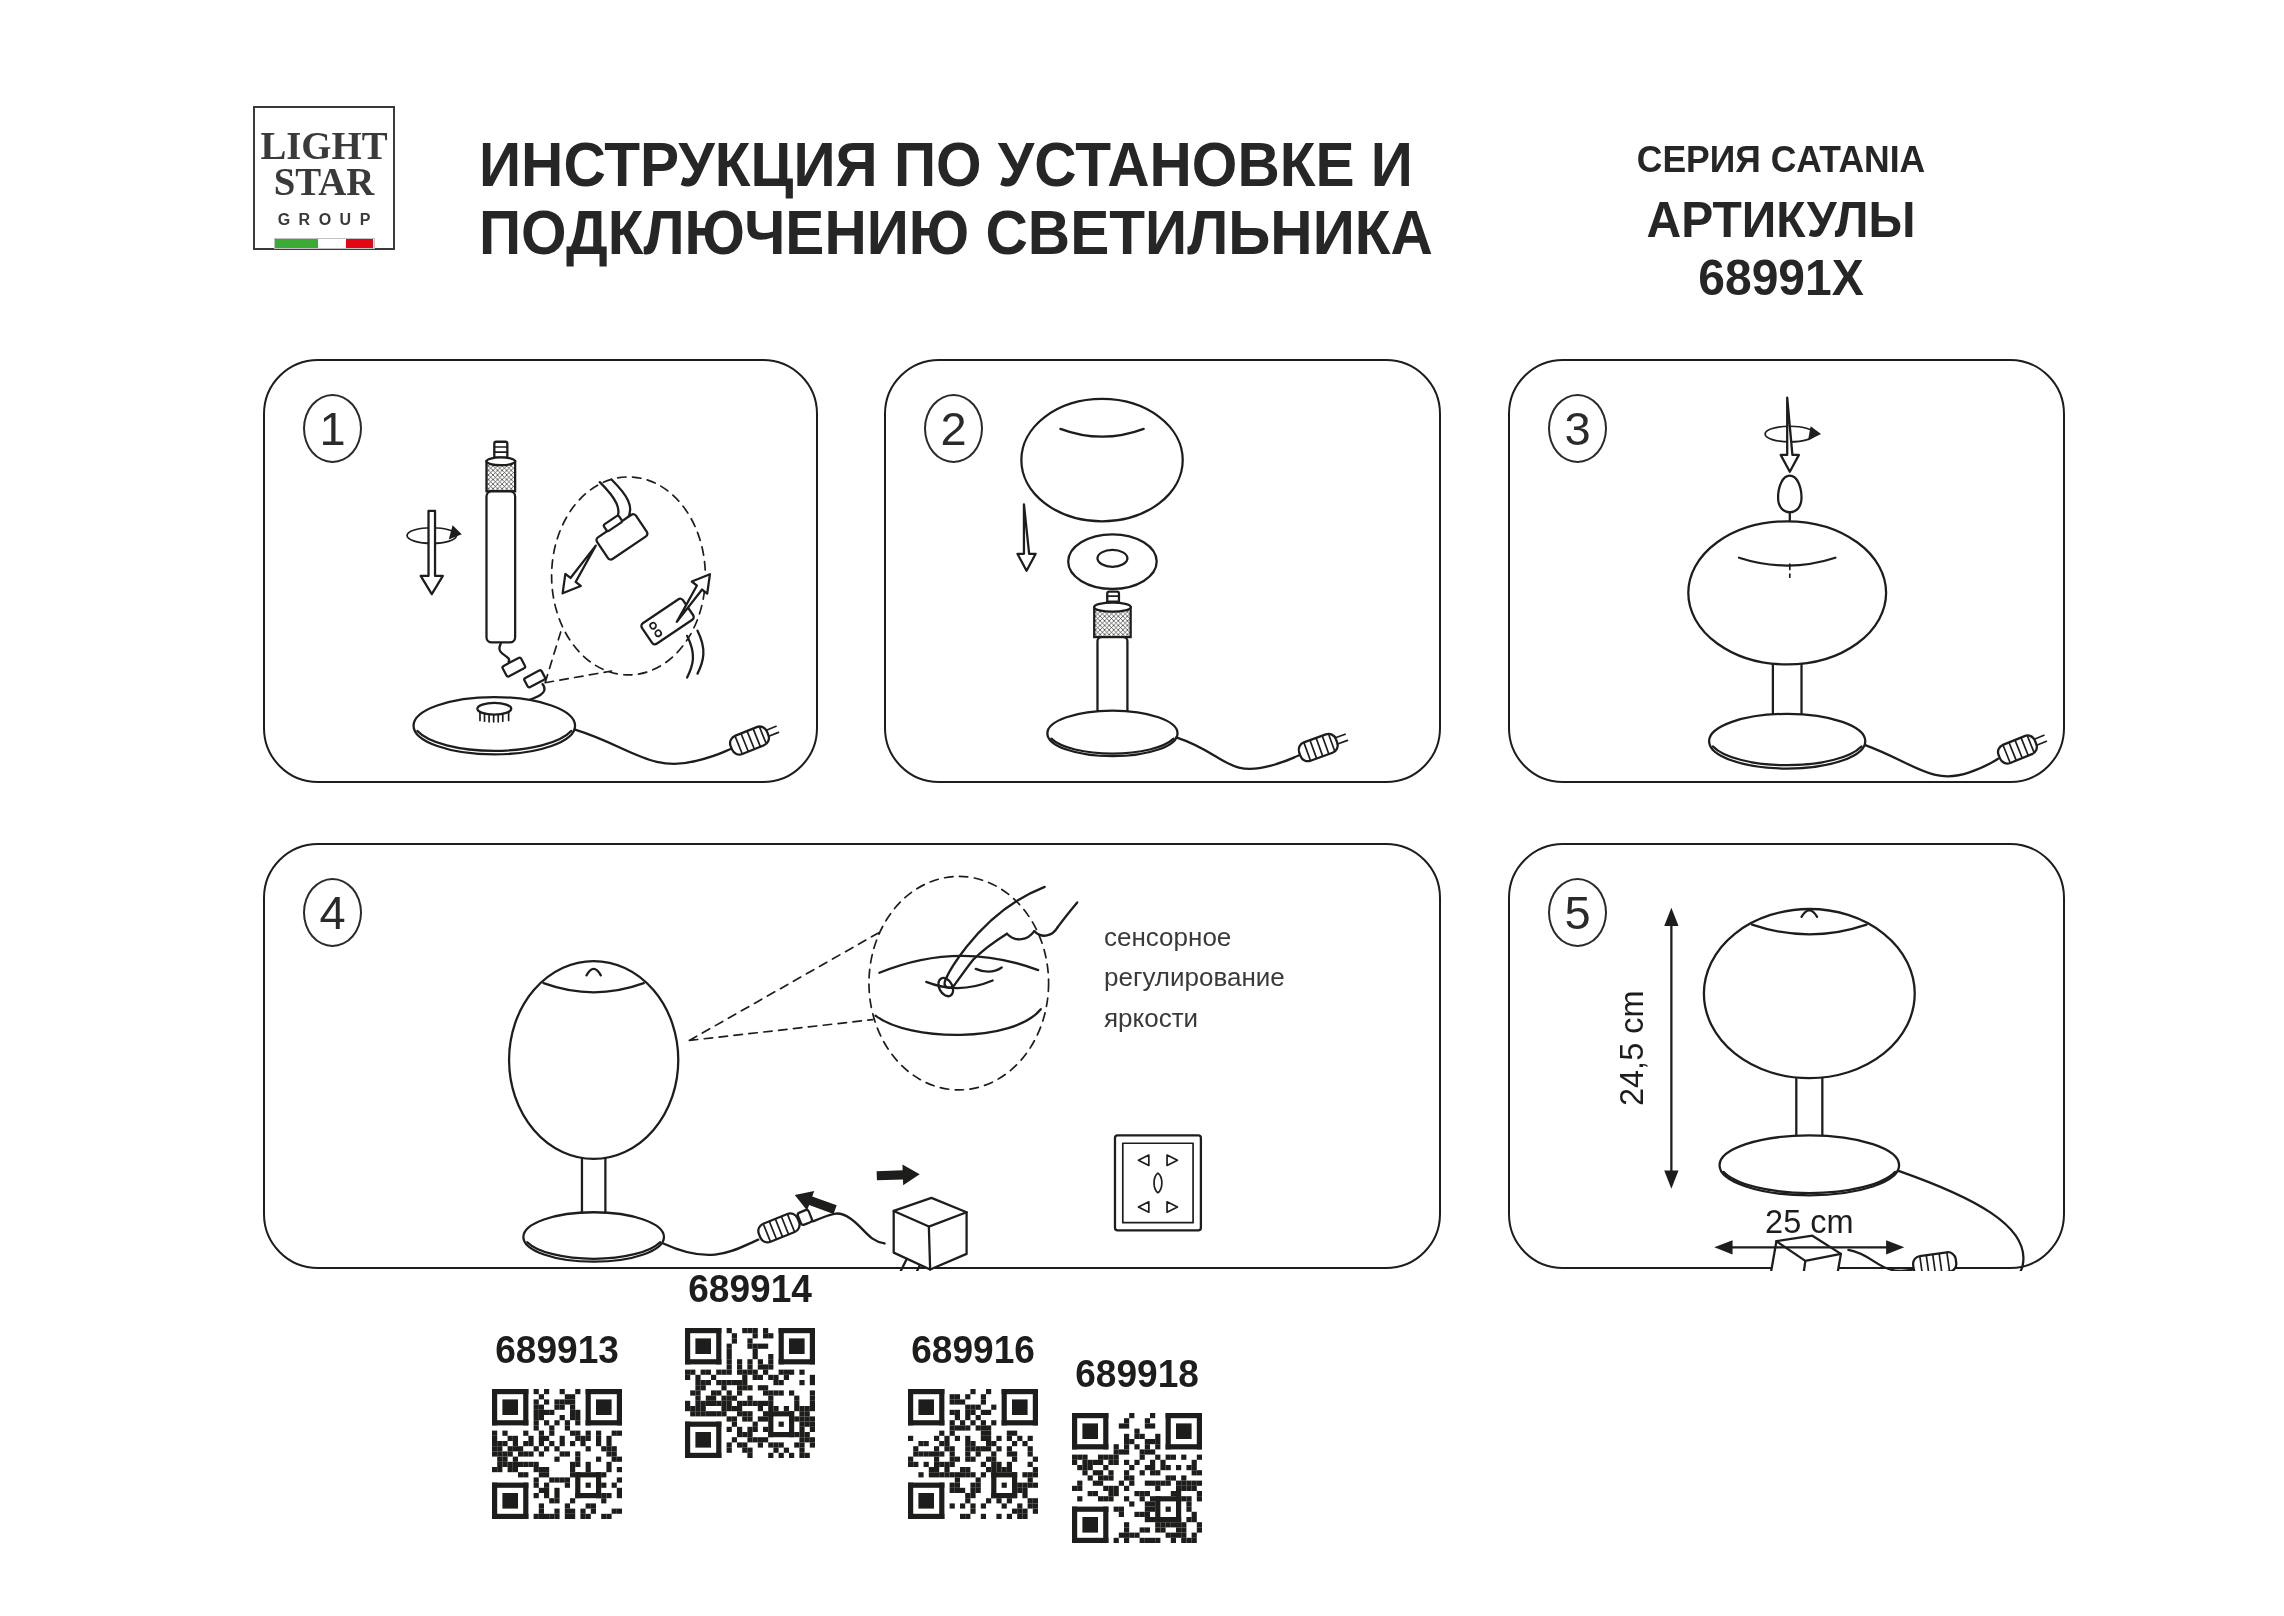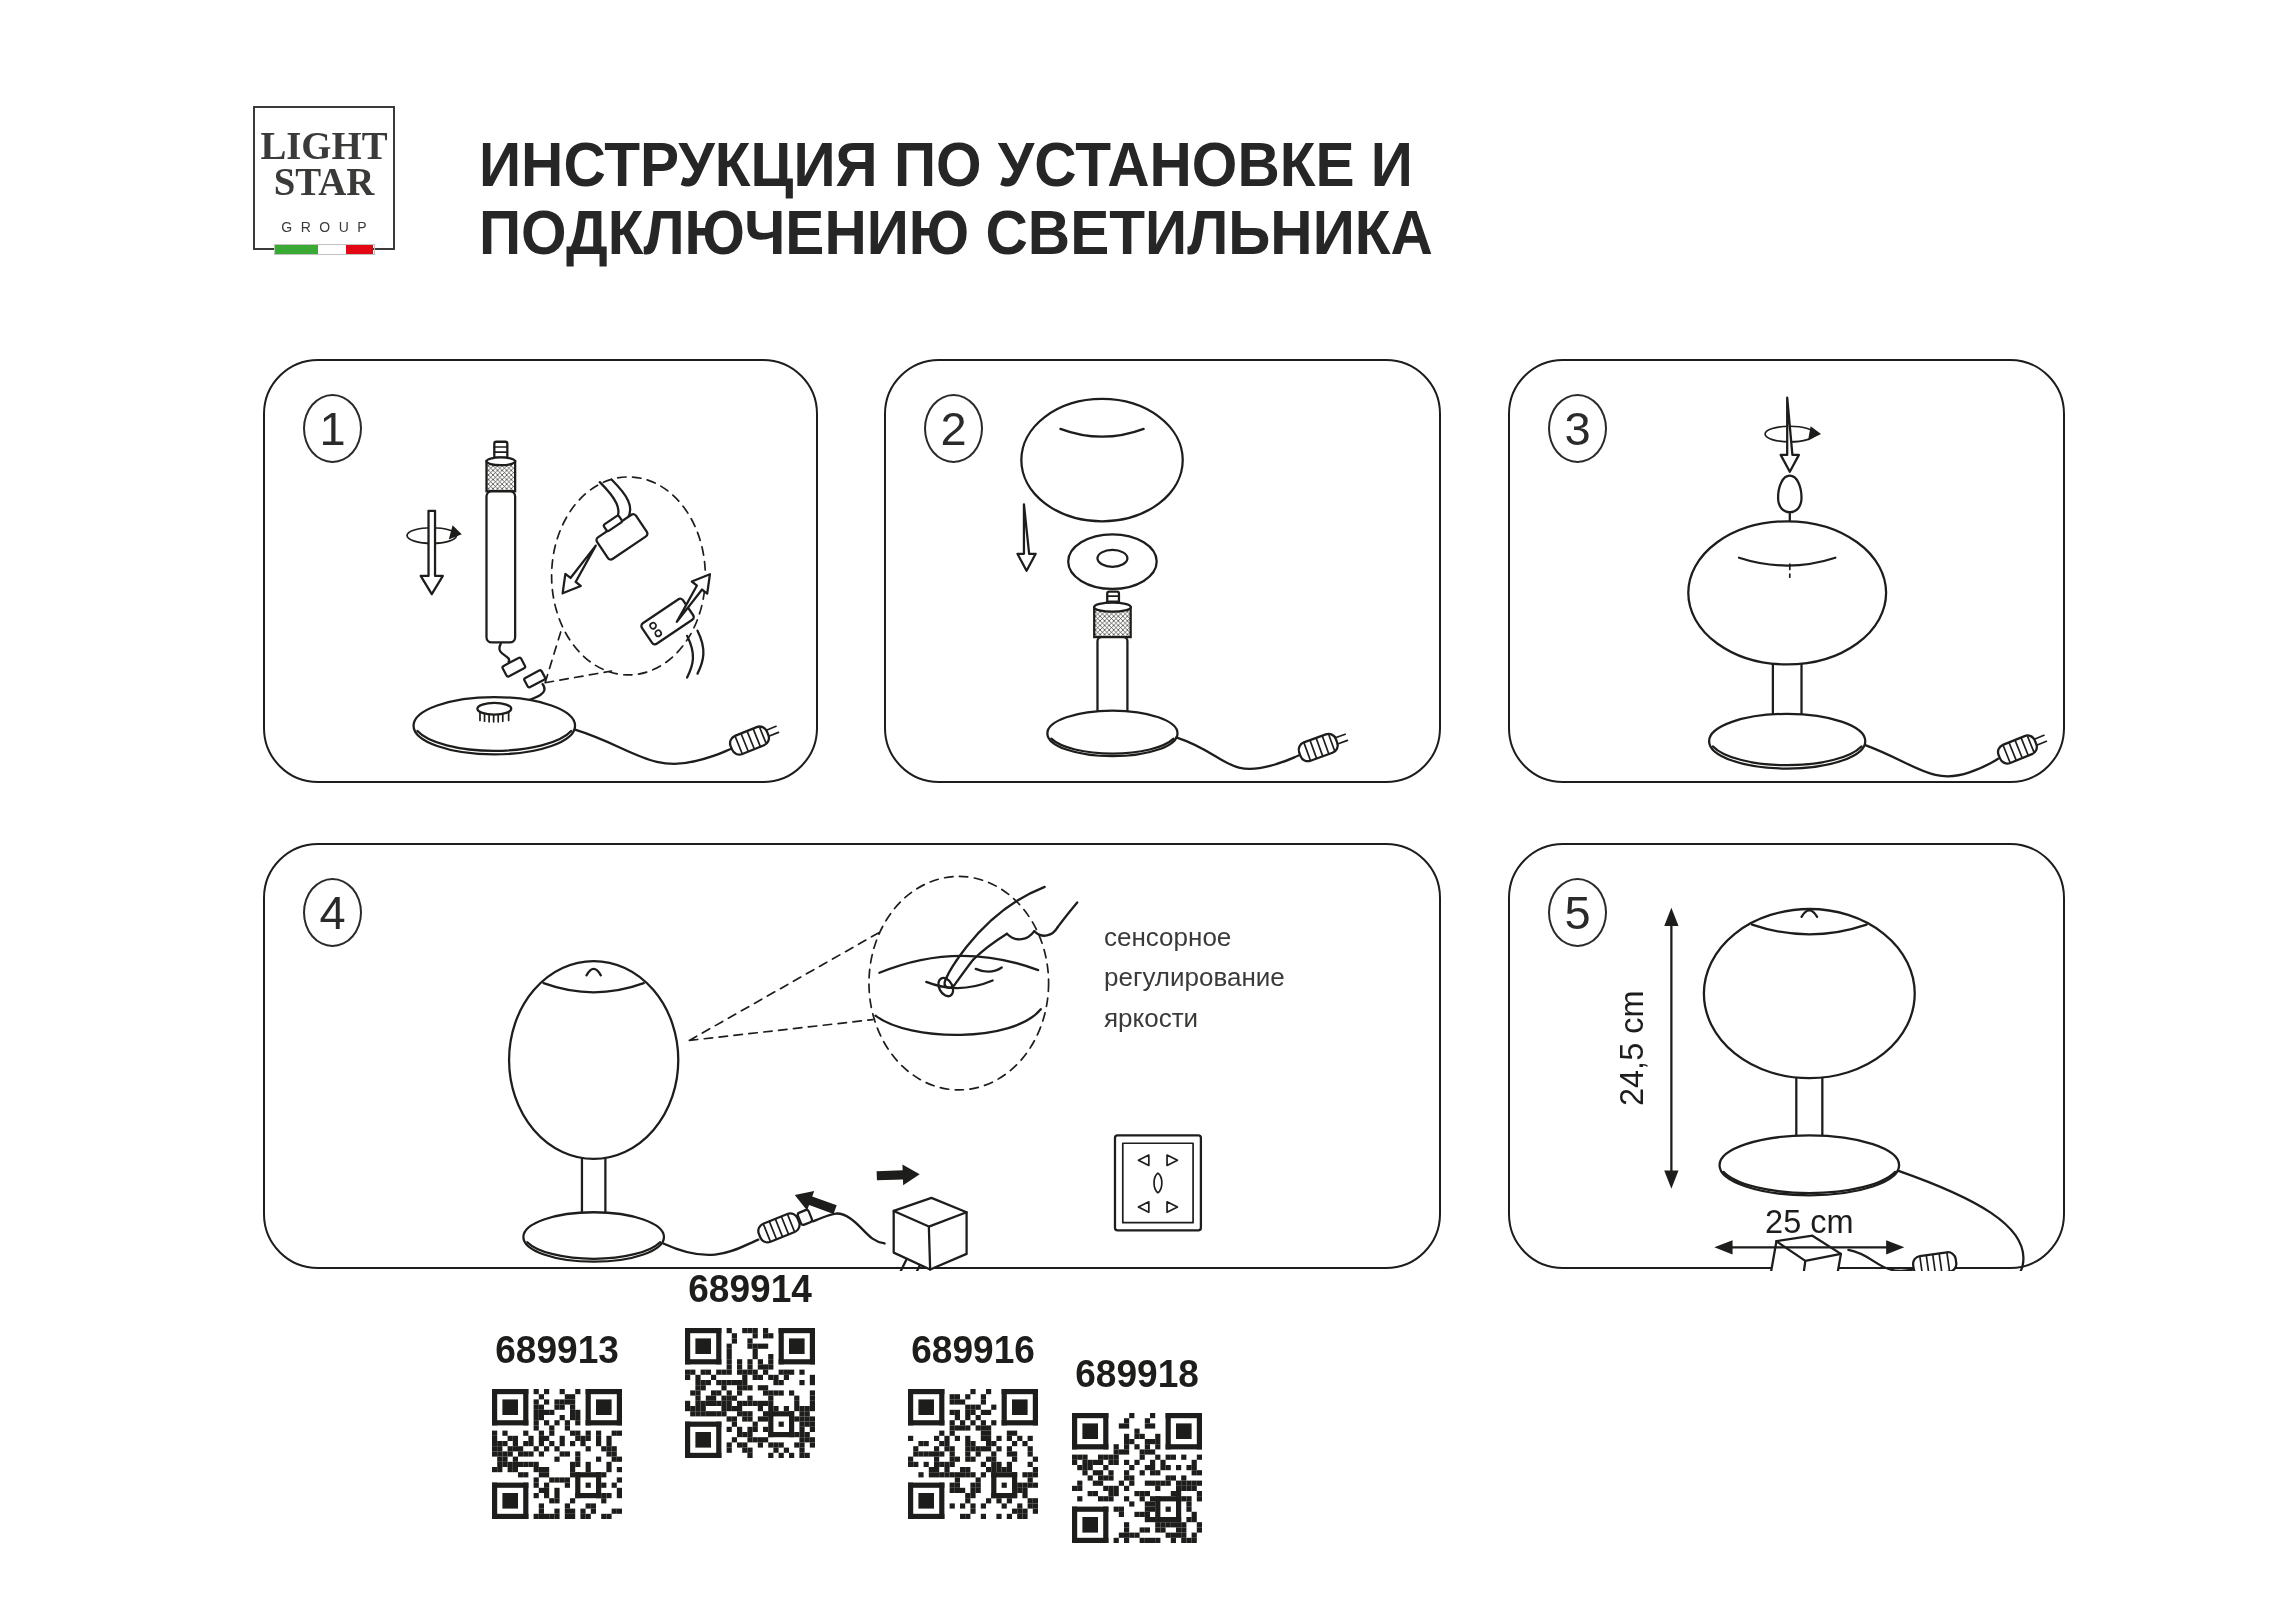--- a/index.html
+++ b/index.html
@@ -4,22 +4,22 @@
 <style>
   html,body{margin:0;padding:0;background:#fff;}
   .page{position:relative;width:2284px;height:1616px;background:#fff;overflow:hidden;
         font-family:"Liberation Sans",sans-serif;color:#1d1d1b;}
   
   .logo-box{position:absolute;left:253px;top:106px;width:142px;height:144px;
             border:2px solid #3a3a39;box-sizing:border-box;text-align:center;}
   .logo-l1,.logo-l2{font-family:"Liberation Serif",serif;font-weight:700;font-size:40px;
             line-height:.92;color:#3a3a39;transform:scaleX(.97);}
   .logo-l1{margin-top:19.5px;}
-  .logo-l3{font-family:"Liberation Sans",sans-serif;font-weight:400;font-size:14px;
-            letter-spacing:8.5px;margin-top:18px;color:#3a3a39;padding-left:8.5px;}
+  .logo-l3{font-family:"Liberation Sans",sans-serif;font-weight:700;font-size:16px;
+            letter-spacing:8.5px;margin-top:10px;color:#3a3a39;padding-left:8.5px;}
   .flag{width:99px;height:8.5px;margin:9px auto 0;border:0.7px solid #c2c2c2;
         display:flex;box-sizing:content-box;}
   .flag div{height:100%;}
   .flag .g{width:44%;} .flag .wht{width:28%;background:#fff;} .flag .r{width:28%;}
   .title{position:absolute;left:479px;top:130px;font-weight:700;font-size:63px;
          line-height:1.08;transform:scaleX(.93);transform-origin:left top;color:#262626;}
   .series{position:absolute;left:1563px;top:139px;width:436px;text-align:center;color:#262626;}
   .series .s1{font-weight:700;font-size:37px;transform:scaleX(.96);}
   .series .s2{font-weight:700;font-size:50px;margin-top:10.4px;transform:scaleX(.96);}
   
@@ -62,20 +62,24 @@
       <div class="wht"></div>
       <div class="r" style="background: rgb(227, 6, 19);"></div>
     </div>
   </div>
 
   <div class="title">
     <div>ИНСТРУКЦИЯ ПО УСТАНОВКЕ И</div>
     <div>ПОДКЛЮЧЕНИЮ СВЕТИЛЬНИКА</div>
   </div>
 
+  <div class="series">
+    <div class="s1">СЕРИЯ CATANIA</div>
+    <div class="s2">АРТИКУЛЫ 68991X</div>
+  </div>
 
   <section class="panel" id="p1">
     <svg width="555" height="424" viewBox="0 0 852 651">
       <defs>
           <pattern id="k1" patternUnits="userSpaceOnUse" width="7" height="7">
         <path d="M0 0L7 7M7 0L0 7" stroke="#1d1d1b" stroke-width="1"></path>
           </pattern>
         </defs>
 
       <ellipse class="o t" cx="256" cy="268" rx="38" ry="12"></ellipse>

